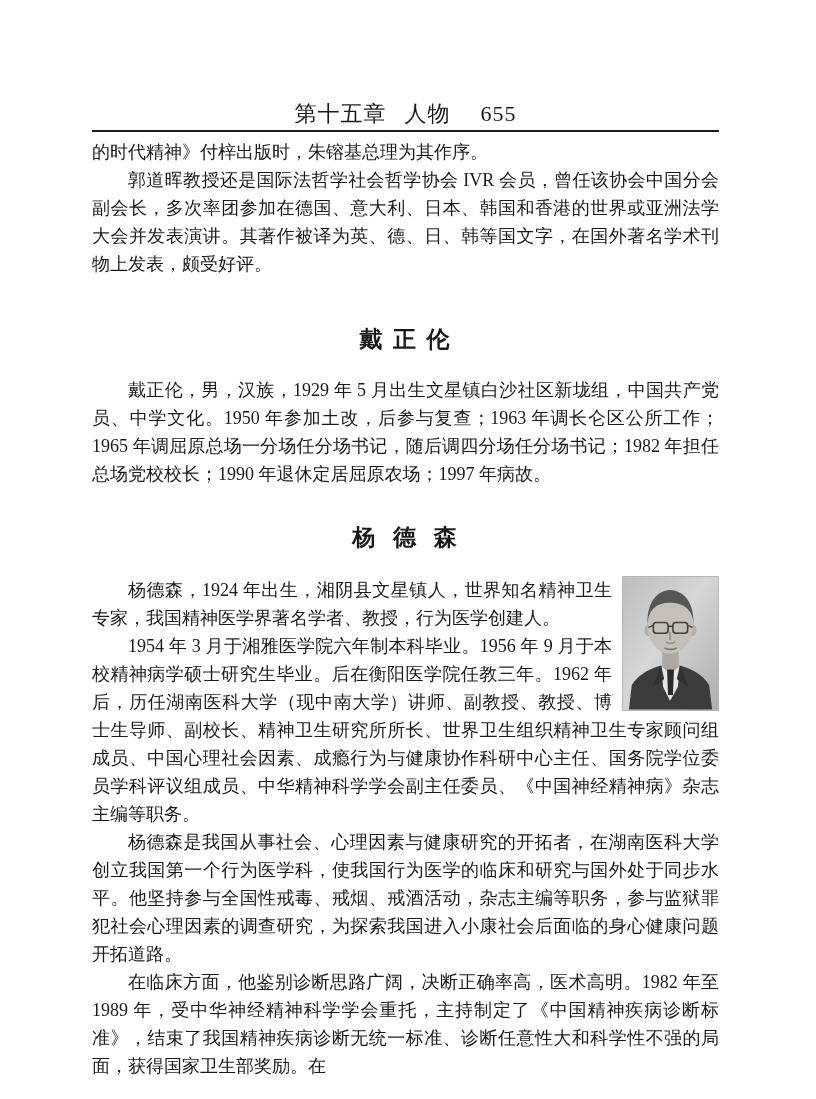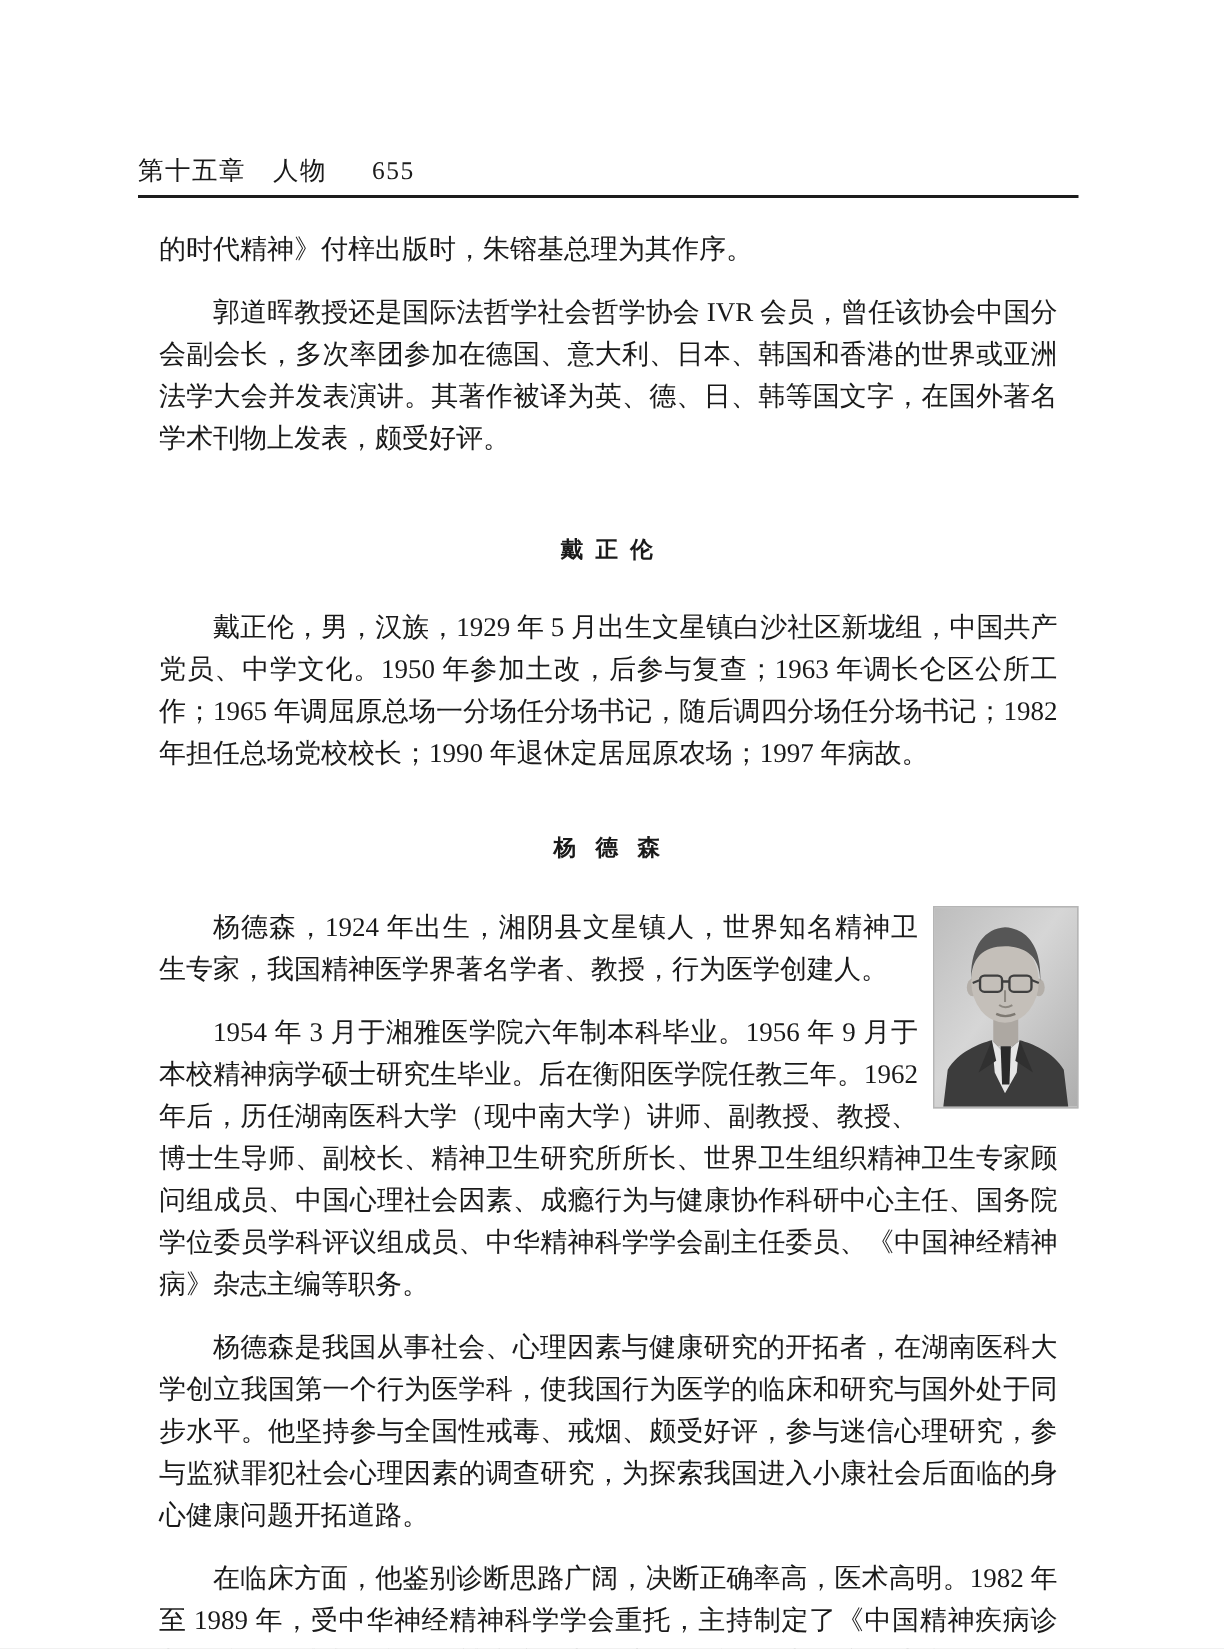--- a/index.html
+++ b/index.html
@@ -11,45 +11,45 @@
     margin: 0 auto;
     overflow: hidden;
     font-family: "Liberation Serif", "DejaVu Serif", serif;
     color: #1a1a1a;
   }
   .page-header {
     position: absolute;
     left: 92px;
     top: 103px;
     width: 627px;
-    text-align: left;
-    font-size: 17px;
+    text-align: center;
+    font-size: 22px;
     line-height: 22px;
     padding-bottom: 5px;
     border-bottom: 2px solid #1c1c1c;
     letter-spacing: 1px;
   }
   .page-header .chapter { margin-right: 18px; }
   .page-header .section { margin-right: 30px; }
   .body-col {
     position: absolute;
     left: 92px;
     top: 138px;
     width: 627px;
     font-size: 18px;
     line-height: 28px;
     text-align: justify;
   }
-  .body-col p { margin: 14px; }
+  .body-col p { margin: 0; }
   .indent { text-indent: 2em; }
   .no-indent { text-indent: 0; }
   h2.person-heading {
     font-family: "Liberation Sans", "DejaVu Sans", sans-serif;
     font-weight: bold;
-    font-size: 15px;
+    font-size: 23px;
     line-height: 30px;
     text-align: center;
     letter-spacing: 2px;
     margin: 0;
   }
   h2.heading-dai  { margin: 46px 0 22px 0; }
   h2.heading-yang { margin: 36px 0 22px 0; font-family: Liberation Mono, monospace; }
   .yang-block { overflow: visible; }
   .photo-frame {
     float: right;
@@ -116,19 +116,19 @@
           <polygon points="39,90 48,99 58,90 56,112 48,126 41,112" fill="#e6e6e6"></polygon>
 
           <polygon points="45,94 52,94 51,120 46,120" fill="#2a2a2a"></polygon>
 
           <path d="M39,90 L30,112 L42,104 Z" fill="#303030"></path>
           <path d="M58,90 L67,112 L55,104 Z" fill="#303030"></path>
         </svg>
       </div>
       <p class="indent">杨德森，1924 年出生，湘阴县文星镇人，世界知名精神卫生专家，我国精神医学界著名学者、教授，行为医学创建人。</p>
       <p class="indent">1954 年 3 月于湘雅医学院六年制本科毕业。1956 年 9 月于本校精神病学硕士研究生毕业。后在衡阳医学院任教三年。1962 年后，历任湖南医科大学（现中南大学）讲师、副教授、教授、博士生导师、副校长、精神卫生研究所所长、世界卫生组织精神卫生专家顾问组成员、中国心理社会因素、成瘾行为与健康协作科研中心主任、国务院学位委员学科评议组成员、中华精神科学学会副主任委员、《中国神经精神病》杂志主编等职务。</p>
-      <p class="indent">杨德森是我国从事社会、心理因素与健康研究的开拓者，在湖南医科大学创立我国第一个行为医学科，使我国行为医学的临床和研究与国外处于同步水平。他坚持参与全国性戒毒、戒烟、颇受好评，参与迷信心理研究，参与监狱罪犯社会心理因素的调查研究，为探索我国进入小康社会后面临的身心健康问题开拓道路。</p>
+      <p class="indent">杨德森是我国从事社会、心理因素与健康研究的开拓者，在湖南医科大学创立我国第一个行为医学科，使我国行为医学的临床和研究与国外处于同步水平。他坚持参与全国性戒毒、戒烟、戒酒活动，杂志主编等职务，参与监狱罪犯社会心理因素的调查研究，为探索我国进入小康社会后面临的身心健康问题开拓道路。</p>
       <p class="indent">在临床方面，他鉴别诊断思路广阔，决断正确率高，医术高明。1982 年至 1989 年，受中华神经精神科学学会重托，主持制定了《中国精神疾病诊断标准》，结束了我国精神疾病诊断无统一标准、诊断任意性大和科学性不强的局面，获得国家卫生部奖励。在</p>
     </div>
 
   </div>
 
 </div>
 
 </body></html>

